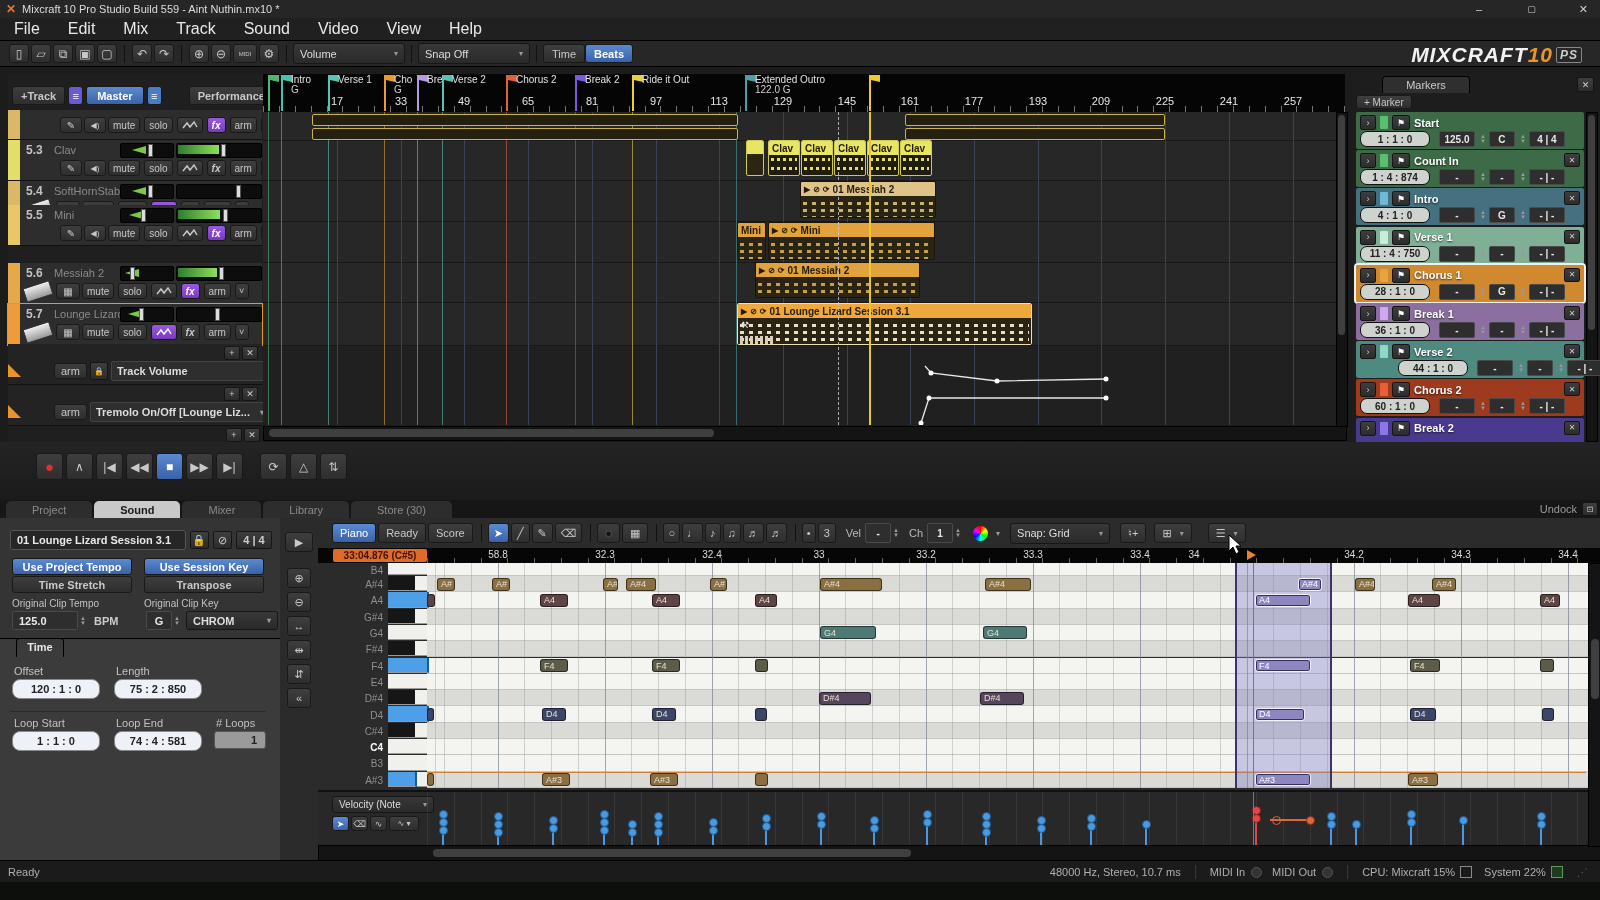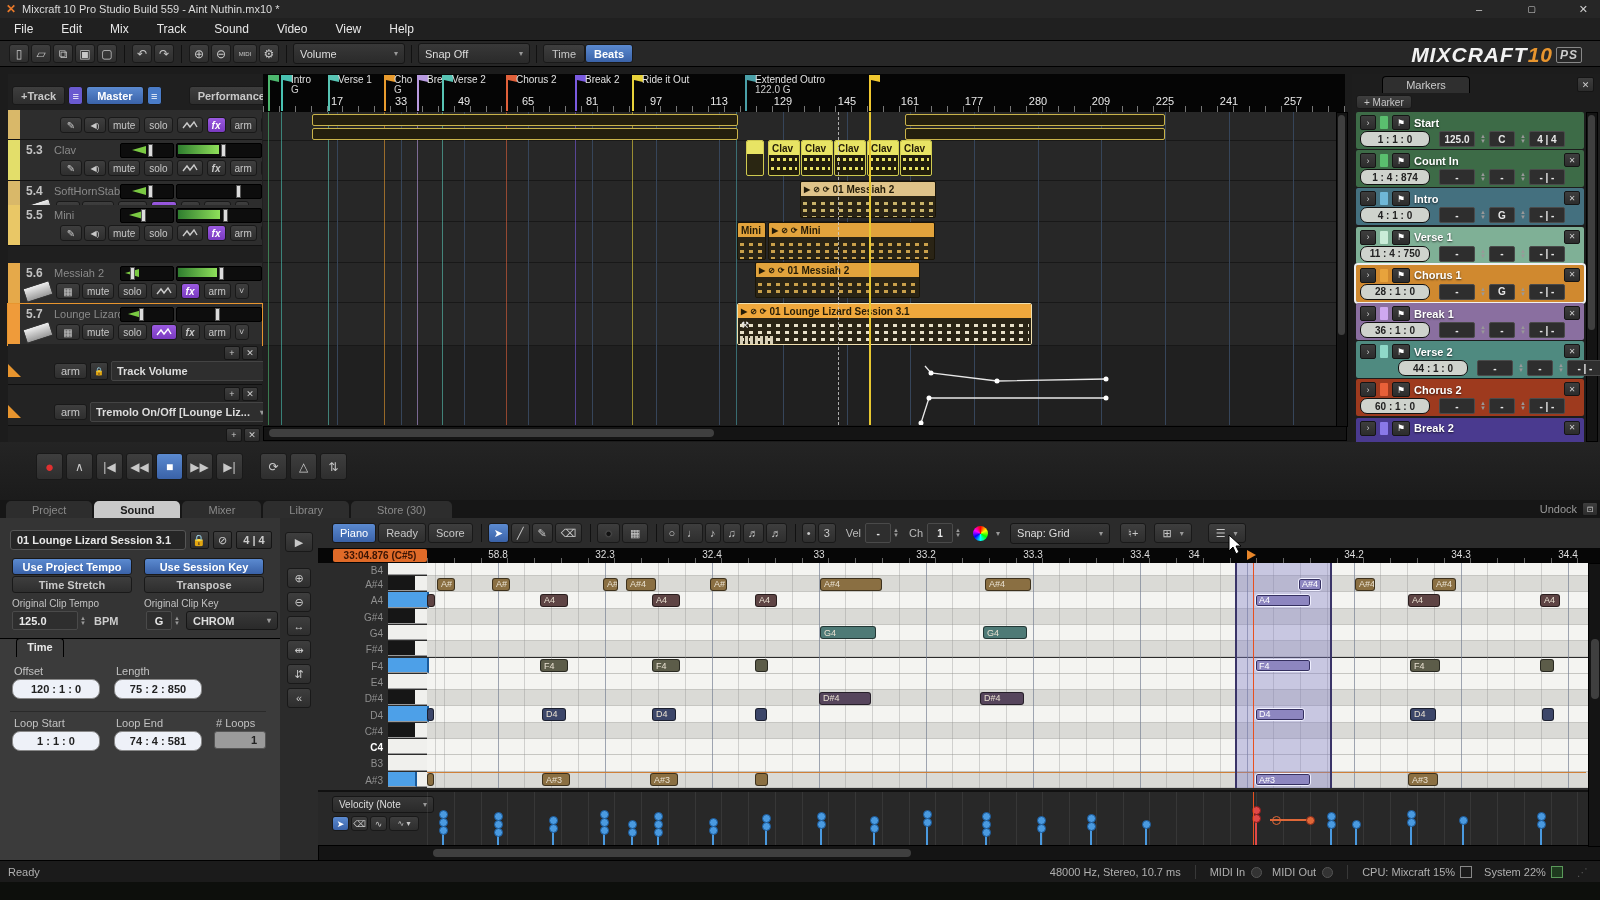--- a/index.html
+++ b/index.html
@@ -6,21 +6,21 @@
   .app{position:relative;width:1600px;height:900px;background:#1c1c1c;overflow:hidden;
        font-family:"Liberation Sans",sans-serif;font-size:11px;color:#c8c8c8;}
   .abs{position:absolute;}
   .flex{display:flex;align-items:center;}
   .btn{background:linear-gradient(#3e3e3e,#2e2e2e);border:1px solid #191919;border-radius:3px;
        color:#c8c8c8;display:flex;align-items:center;justify-content:center;box-sizing:border-box;}
   .btn.on-blue{background:linear-gradient(#5b8ad0,#3a62a8);color:#fff;}
   .btn.on-purple{background:linear-gradient(#9a5ae0,#7a3ac0);color:#fff;}
   .titlebar{left:0;top:0;width:1600px;height:18px;background:#262626;display:flex;align-items:center;}
   .menubar{left:0;top:18px;width:1600px;height:22px;background:#202020;display:flex;align-items:center;gap:28px;padding-left:14px;border-bottom:1px solid #000;}
-  .menu-item{color:#e8e8e8;font-size:12px;}
+  .menu-item{color:#e8e8e8;font-size:16px;}
   .toolbar{left:0;top:41px;width:1600px;height:25px;background:#272727;display:flex;align-items:center;border-bottom:1px solid #000;}
   .tb-icon{width:20px;height:19px;margin:0 1px;font-size:12px;}
   .tb-sep{width:1px;height:18px;background:#111;margin:0 6px;}
   .dd{background:linear-gradient(#383838,#2a2a2a);border:1px solid #161616;border-radius:3px;height:19px;
       display:flex;align-items:center;justify-content:space-between;padding:0 6px;color:#ddd;}
   .caret{font-size:8px;color:#999;margin-left:8px;}
   .logo{position:absolute;right:18px;top:2px;font-style:italic;font-weight:bold;font-size:21px;color:#f2f2f2;letter-spacing:1px;}
   .logo b{color:#e8952e;}
   .logo .ps{font-size:12px;border:1px solid #888;border-radius:2px;padding:0 3px;margin-left:3px;color:#ccc;vertical-align:3px;}
   
@@ -372,21 +372,21 @@
       <div class="rnum" style="left: 138px;">33</div>
       <div class="rnum" style="left: 201px;">49</div>
       <div class="rnum" style="left: 265px;">65</div>
       <div class="rnum" style="left: 329px;">81</div>
       <div class="rnum" style="left: 393px;">97</div>
       <div class="rnum" style="left: 456px;">113</div>
       <div class="rnum" style="left: 520px;">129</div>
       <div class="rnum" style="left: 584px;">145</div>
       <div class="rnum" style="left: 647px;">161</div>
       <div class="rnum" style="left: 711px;">177</div>
-      <div class="rnum" style="left: 775px;">280</div>
+      <div class="rnum" style="left: 775px;">193</div>
       <div class="rnum" style="left: 838px;">209</div>
       <div class="rnum" style="left: 902px;">225</div>
       <div class="rnum" style="left: 966px;">241</div>
       <div class="rnum" style="left: 1030px;">257</div>
       <div class="flagpen" style="left: 5px;">
         <div class="abs" style="left: 0px; top: 0px; width: 2px; height: 36px; background: rgb(77, 184, 111);"></div>
         <div class="pen" style="background: rgb(77, 184, 111); margin-left: 2px; clip-path: polygon(0px 0px, 100% 0px, 100% 100%, 0px 70%);"></div>
       </div>
       <div class="flagpen" style="left: 18px;">
         <div class="abs" style="left: 0px; top: 0px; width: 2px; height: 36px; background: rgb(73, 194, 178);"></div>

